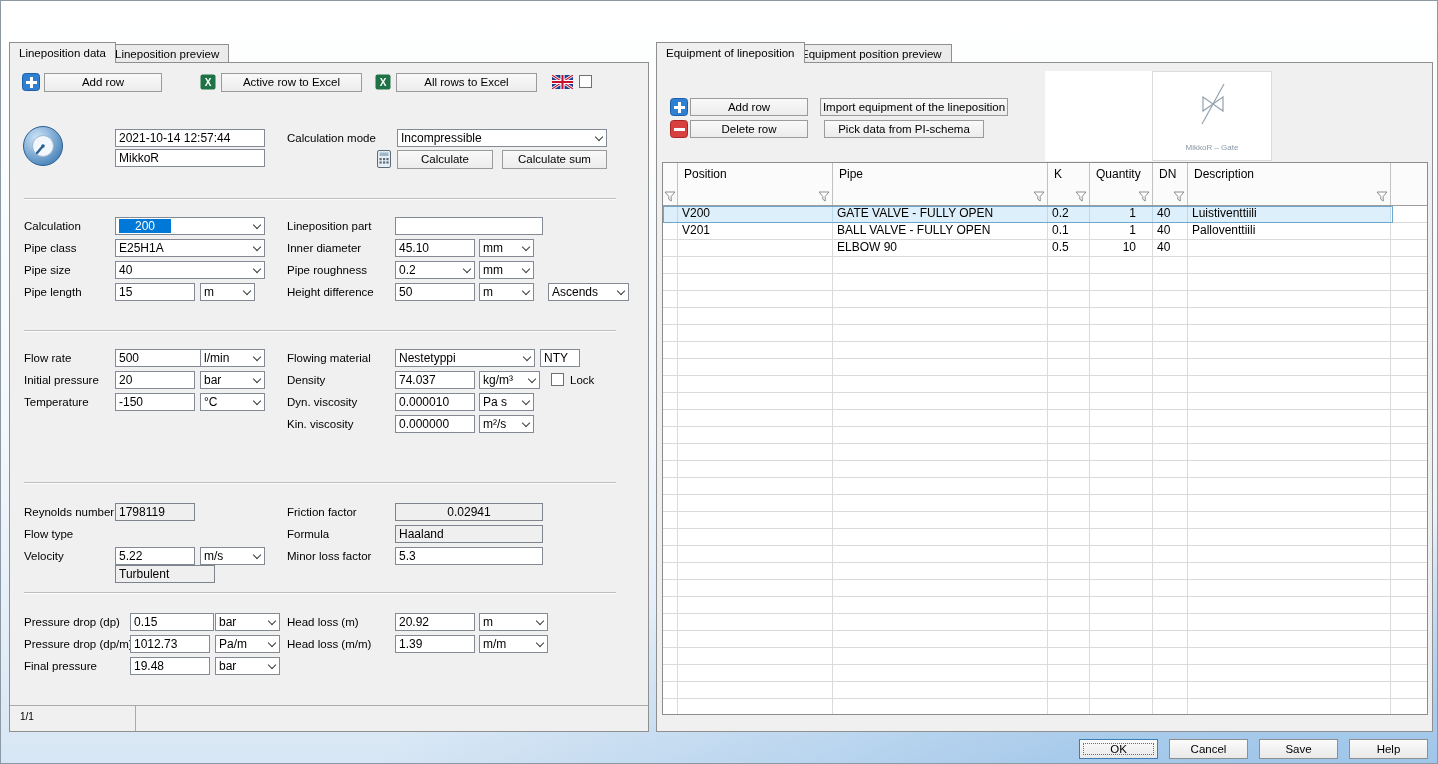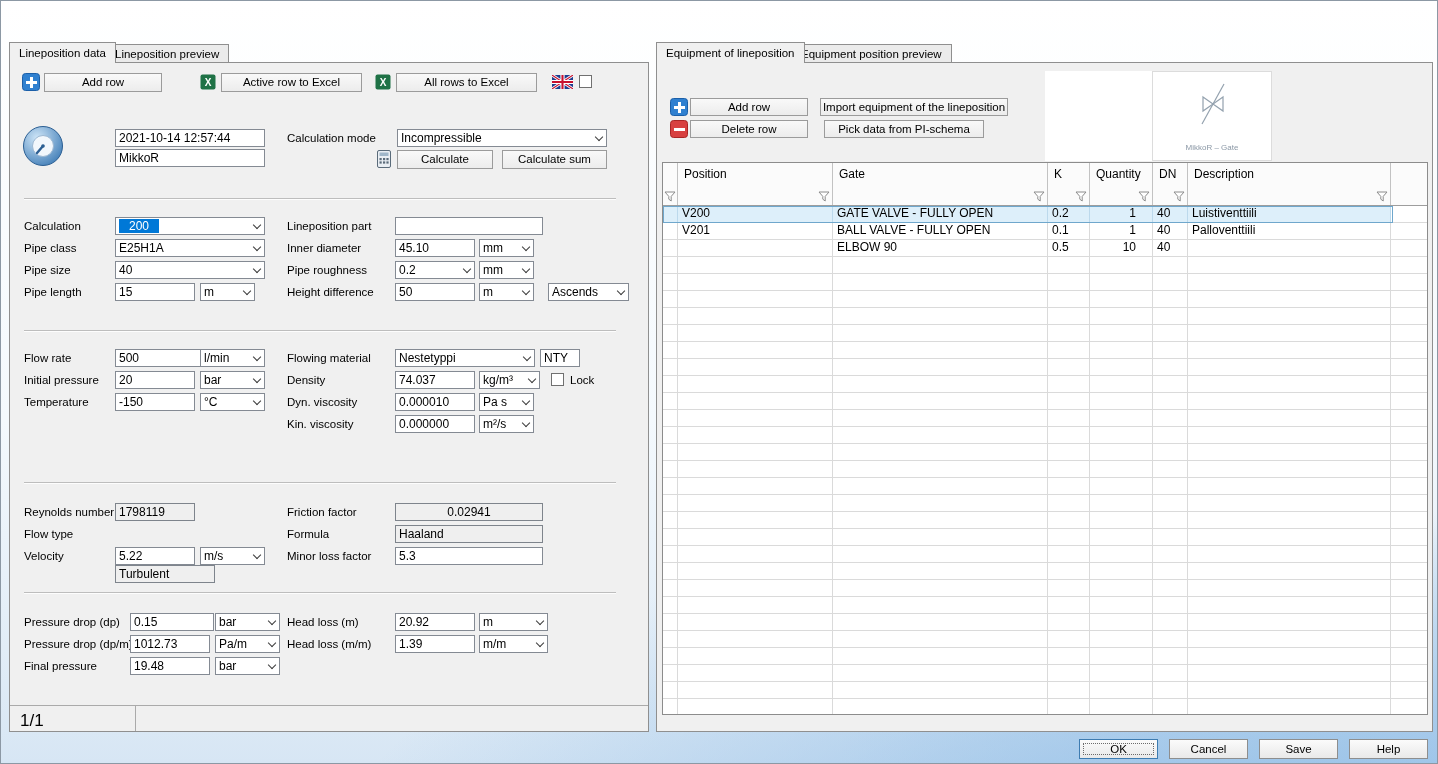--- a/index.html
+++ b/index.html
@@ -17,30 +17,30 @@
        padding:0 9px;font-size:11.5px;line-height:20px;z-index:3;white-space:nowrap}
   .tab.inactive{top:43px;height:19px;background:#ebebeb;z-index:1;line-height:18px}
   .panel{position:absolute;top:61px;height:670px;background:#f0f0f0;border:1px solid #8f8f8f;z-index:2}
   #left-panel{left:8px;width:640px}
   #right-panel{left:655px;width:777px}
   .lbl{position:absolute;height:18px;line-height:18px;font-size:11.5px;white-space:nowrap}
   .txt{position:absolute;height:18px;border:1px solid #848a93;background:#fff;font-family:"Liberation Sans",sans-serif;font-size:12px;padding:0 3px;outline:none}
   .txt.ro{background:#efefef;border-color:#7e848c}
   .cmb{position:absolute;height:18px;border:1px solid #848a93;background:#fff;display:flex;align-items:center;cursor:default}
   .cmb-val{flex:1;padding-left:3px;white-space:nowrap;overflow:hidden;font-size:12px}
-  .cmb-val .hl{background:#0078d7;color:#fff;padding:0 10px}
+  .cmb-val .hl{background:#0078d7;color:#fff;padding:0 16px}
   .chev{width:15px;height:100%;display:flex;align-items:center;justify-content:center}
   .chev::before{content:"";width:5px;height:5px;border-right:1.4px solid #3c3c3c;border-bottom:1.4px solid #3c3c3c;transform:rotate(45deg);margin-top:-3px}
   .btn{position:absolute;height:19px;background:linear-gradient(#f9f9f9,#ececec);border:1px solid #9b9b9b;
        font-size:11.5px;text-align:center;line-height:17px;cursor:default;white-space:nowrap}
   .sep{position:absolute;left:14px;width:592px;height:2px;border-top:1px solid #bdbdbd;border-bottom:1px solid #fdfdfd}
   .chk{position:absolute;width:13px;height:13px;background:#fff;border:1px solid #707070}
   .icon{position:absolute}
   .statusbar{position:absolute;left:0;right:0;bottom:0;height:26px;border-top:1px solid #aaa;background:#f0f0f0}
-  .statusbar .txtv{position:absolute;left:10px;top:5px;font-size:17px}
+  .statusbar .txtv{position:absolute;left:10px;top:5px;font-size:10px}
   .statusbar .div{position:absolute;left:125px;top:0;bottom:0;width:1px;background:#aaa}
   
   .preview-wrap{position:absolute;left:388px;top:8px;width:227px;height:90px;background:#fff;display:flex}
   .preview-slot{width:107px;height:90px}
   .preview-slot2{width:120px;height:90px;border:1px solid #dcdcdc;position:relative;text-align:center}
   .preview-cap{position:absolute;left:0;right:0;bottom:8px;font-size:8px;color:#8b98a6}
   
   .grid{position:absolute;left:5px;top:99px;width:766px;height:553px;background:#fff;border:1px solid #8c8c8c;overflow:hidden}
   .hrow{display:flex;height:43px;background:#fbfbfb;border-bottom:1px solid #9d9d9d}
   .hcell{position:relative;border-right:1px solid #c2c2c2;font-size:12px;padding:4px 4px 0 6px;white-space:nowrap;overflow:hidden}
@@ -335,21 +335,21 @@
         <div class="hcell c0">
           <svg width="12" height="11" viewBox="0 0 12 11">
               <path d="M1 1h10L7.2 5.4V10L4.8 8.2V5.4Z" fill="#fff" stroke="#8c8c8c"></path>
             </svg>
         </div>
         <div class="hcell c1"><span>Position</span>
           <svg width="12" height="11" viewBox="0 0 12 11">
               <path d="M1 1h10L7.2 5.4V10L4.8 8.2V5.4Z" fill="#fff" stroke="#8c8c8c"></path>
             </svg>
         </div>
-        <div class="hcell c2"><span>Gate</span>
+        <div class="hcell c2"><span>Pipe</span>
           <svg width="12" height="11" viewBox="0 0 12 11">
               <path d="M1 1h10L7.2 5.4V10L4.8 8.2V5.4Z" fill="#fff" stroke="#8c8c8c"></path>
             </svg>
         </div>
         <div class="hcell c3"><span>K</span>
           <svg width="12" height="11" viewBox="0 0 12 11">
               <path d="M1 1h10L7.2 5.4V10L4.8 8.2V5.4Z" fill="#fff" stroke="#8c8c8c"></path>
             </svg>
         </div>
         <div class="hcell c4"><span>Quantity</span>

